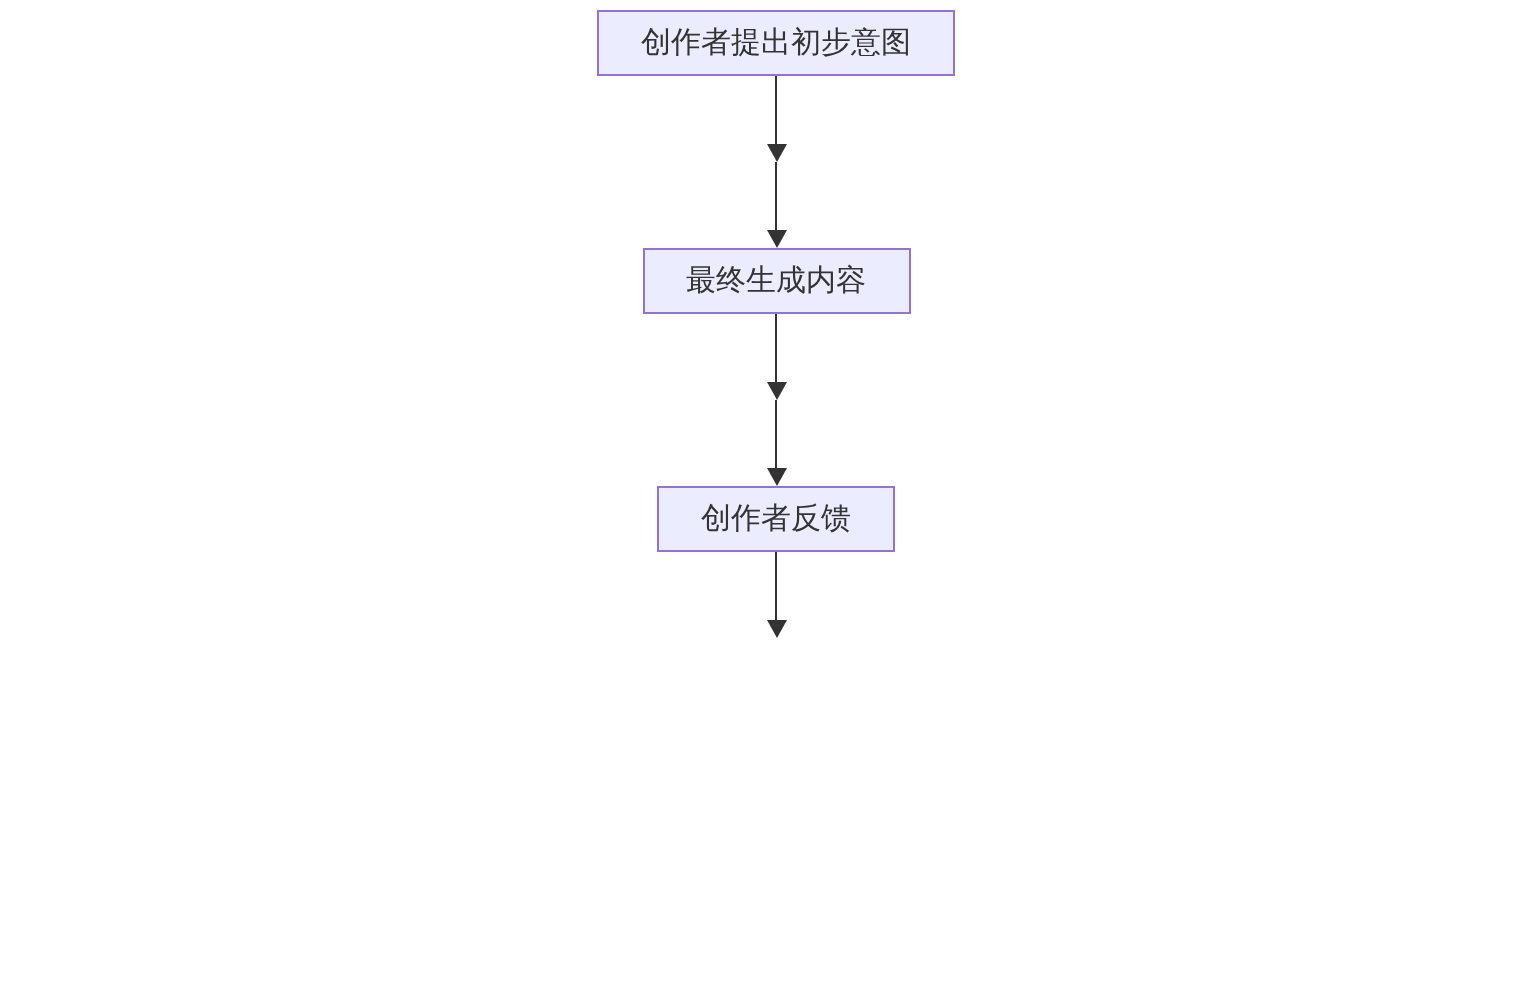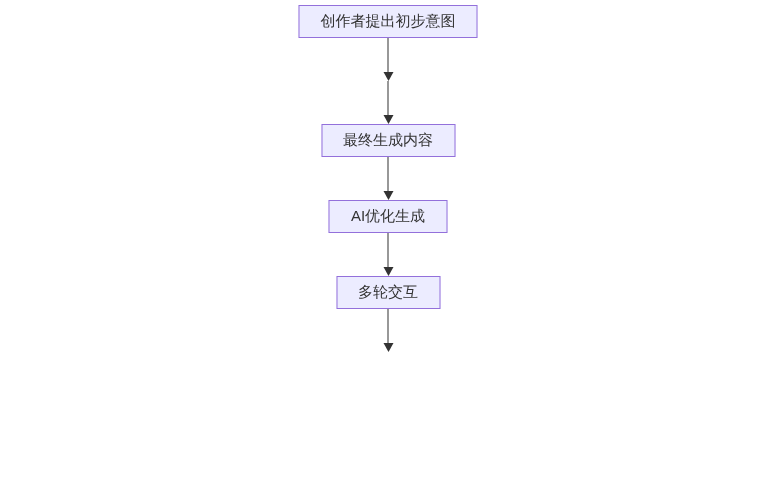--- a/index.html
+++ b/index.html
@@ -84,31 +84,28 @@
 
   <div class="node">
     <span>最终生成内容</span>
   </div>
 
   <div class="arrow">
     <div class="line"></div>
     <div class="head"></div>
   </div>
 
-  <div class="node">
-    <span>AI优化生成</span>
-  </div>
 
   <div class="arrow">
     <div class="line"></div>
     <div class="head"></div>
   </div>
 
   <div class="node">
-    <span>多轮交互</span>
+    <span>创作者反馈</span>
   </div>
 
   <div class="arrow">
     <div class="line"></div>
     <div class="head"></div>
   </div>
 
 
 </div>
 

